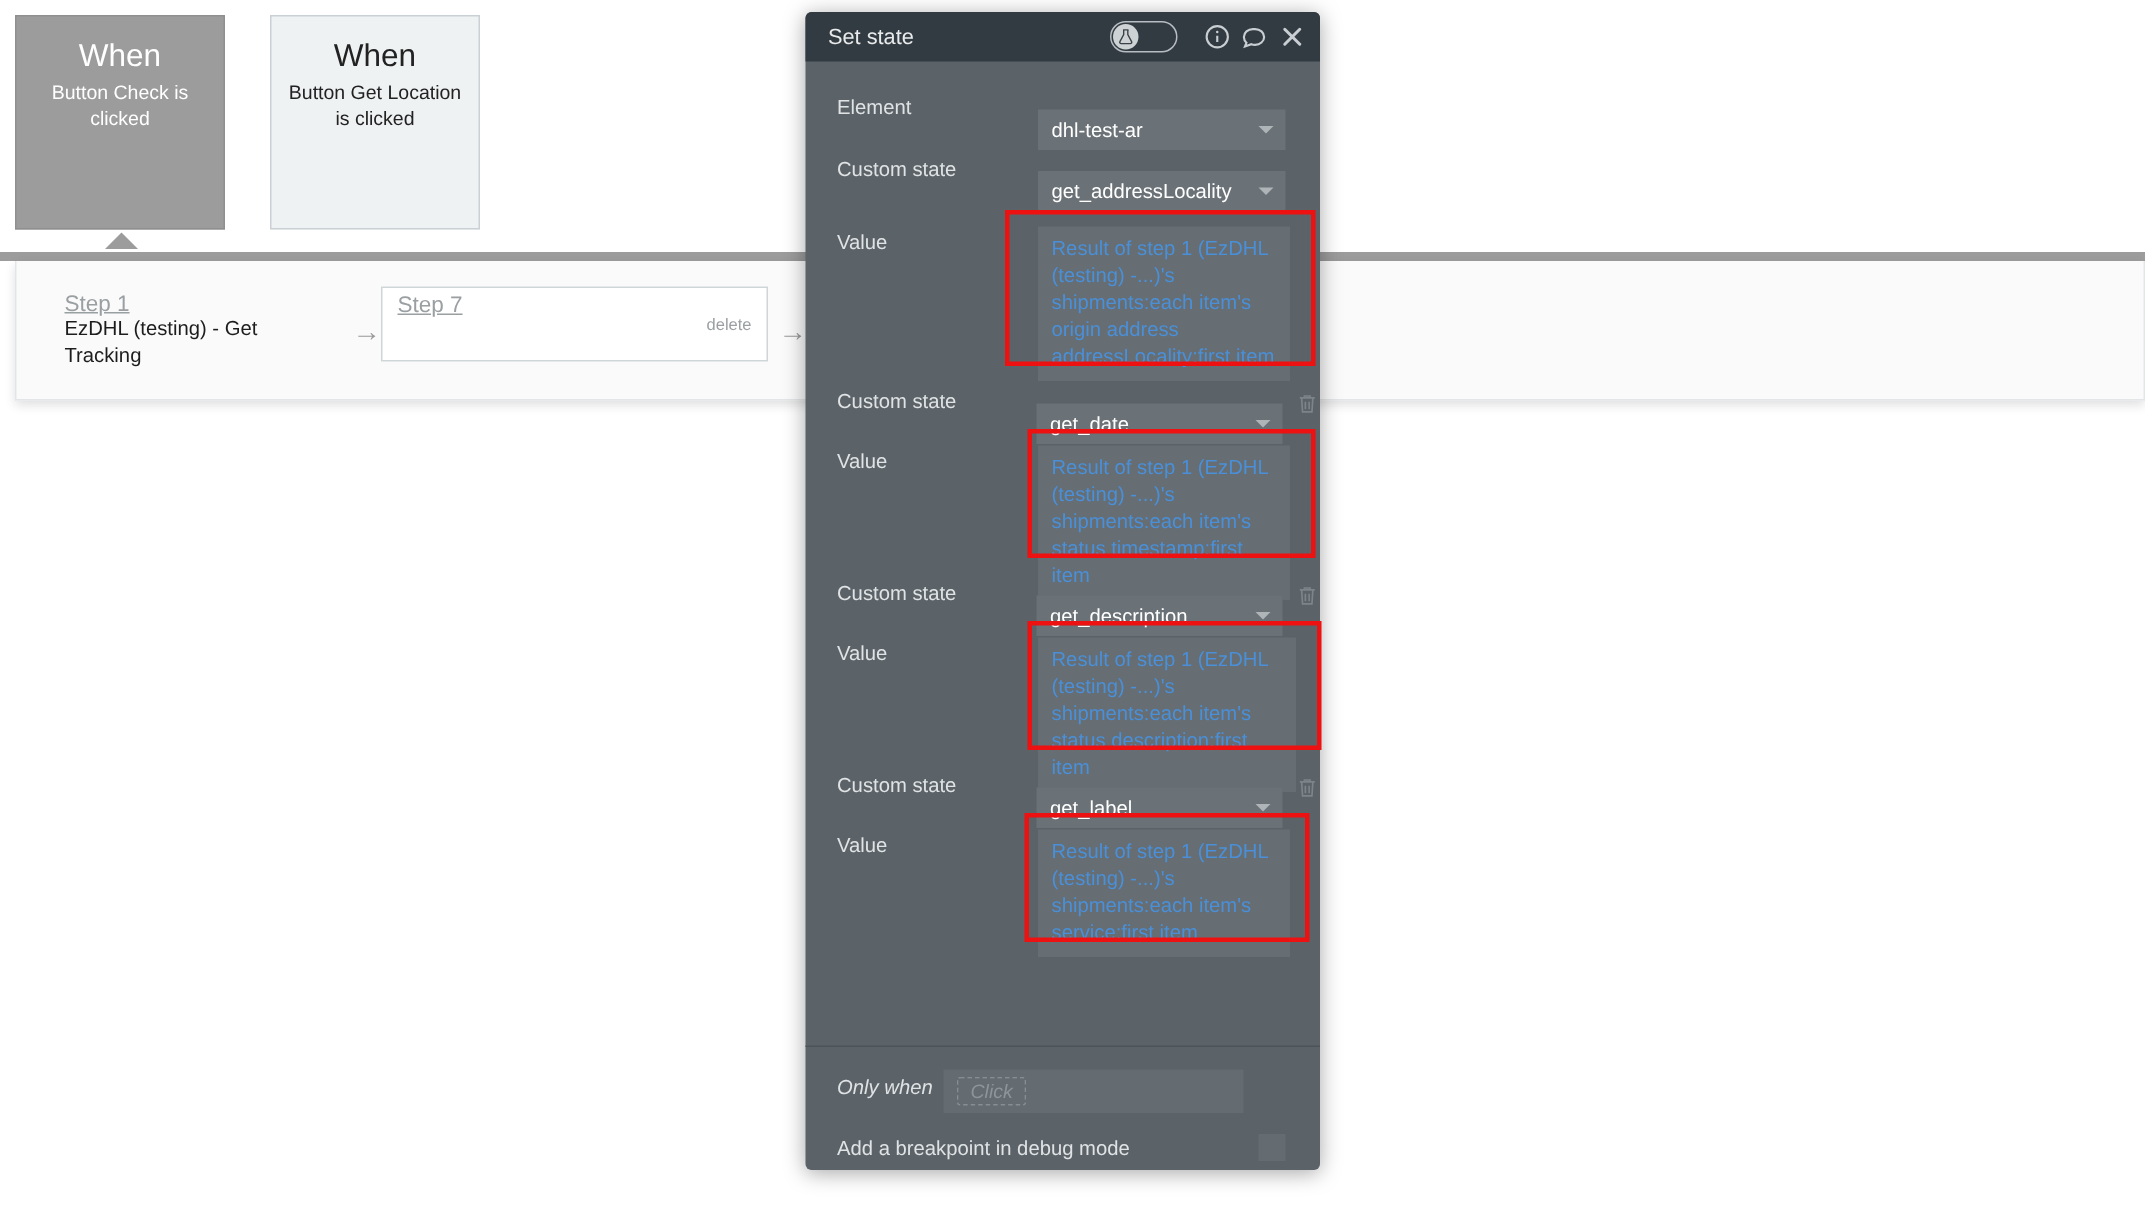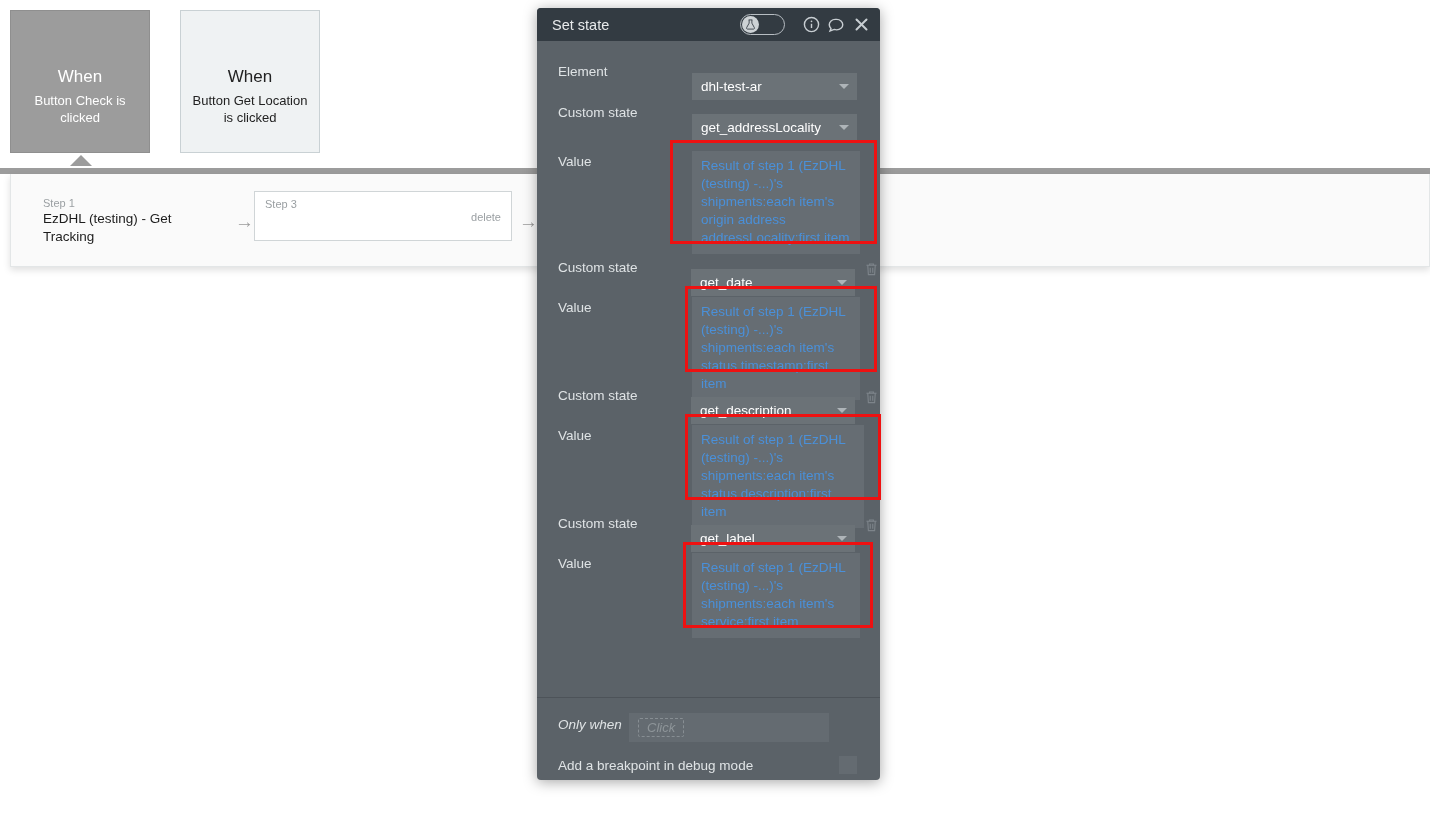--- a/index.html
+++ b/index.html
@@ -37,21 +37,21 @@
     border: 1px solid #c9d1d4;
     color: #222222;
   }
   .event-card.empty {
     left: 350px;
     background: #ffffff;
     border: 1px dashed #9aa0a3;
     color: #8b9093;
     padding-top: 56px;
   }
-  .event-when { font-size: 17px; line-height: 22px; margin-bottom: 4px; margin-top: 39px; }
+  .event-when { font-size: 21px; line-height: 22px; margin-bottom: 4px; }
   .event-desc { font-size: 13px; line-height: 17px; padding: 0 8px; }
   .empty-text { font-size: 13px; line-height: 20px; padding: 0 18px; }
 
   
   .caret {
     position: absolute; left: 70px; top: 155px;
     width: 0; height: 0;
     border-left: 11px solid transparent;
     border-right: 11px solid transparent;
     border-bottom: 11px solid #9c9c9c;
@@ -77,21 +77,21 @@
     position: absolute; top: 17px; height: 50px;
     padding: 5px 10px 0 22px;
   }
   .step-1 { left: 10px; width: 210px; padding-left: 22px; }
   .step-2 {
     left: 243px; width: 258px;
     background: #ffffff;
     border: 1px solid #d0d5d7;
     padding: 5px 10px 0 10px;
   }
-  .step-label { font-size: 11px; color: #9a9fa2; line-height: 14px; }
+  .step-label { font-size: 15px; color: #9a9fa2; line-height: 14px; text-decoration: underline; }
   .step-title { font-size: 13.5px; color: #1d1d1d; line-height: 18px; }
   .step-delete { font-size: 11px; color: #9a9fa2; text-align: right; line-height: 13px; }
   .arrow {
     position: absolute; top: 38px;
     font-size: 19px; color: #9b9b9b; font-weight: bold;
     line-height: 1;
   }
   .arrow-1 { left: 224px; }
   .arrow-2 { left: 508px; }
   .step-add {
@@ -251,21 +251,21 @@
       <div class="steps-inner">
 
         <div class="step step-1">
           <div class="step-label">Step 1</div>
           <div class="step-title">EzDHL (testing) - Get Tracking</div>
         </div>
 
         <div class="arrow arrow-1">→</div>
 
         <div class="step step-2">
-          <div class="step-label">Step 3</div>
+          <div class="step-label">Step 7</div>
           <div class="step-delete">delete</div>
         </div>
 
         <div class="arrow arrow-2">→</div>
 
         <div class="step-add"></div>
       </div>
     </div>
   </div>
 

